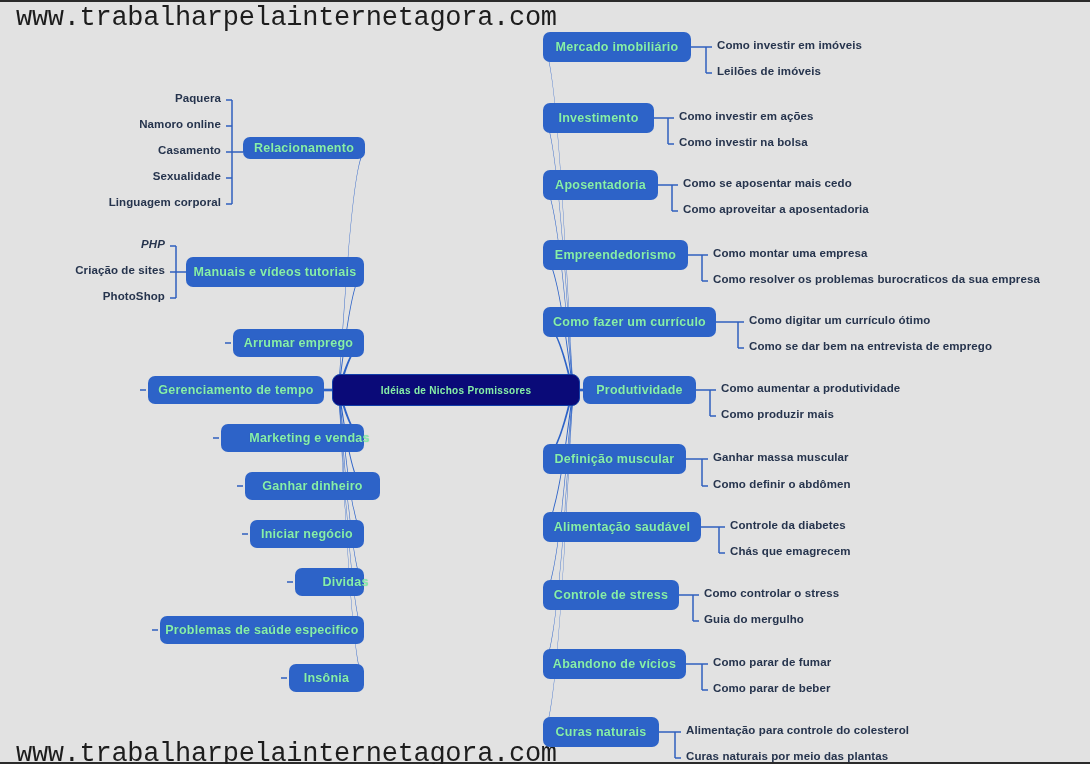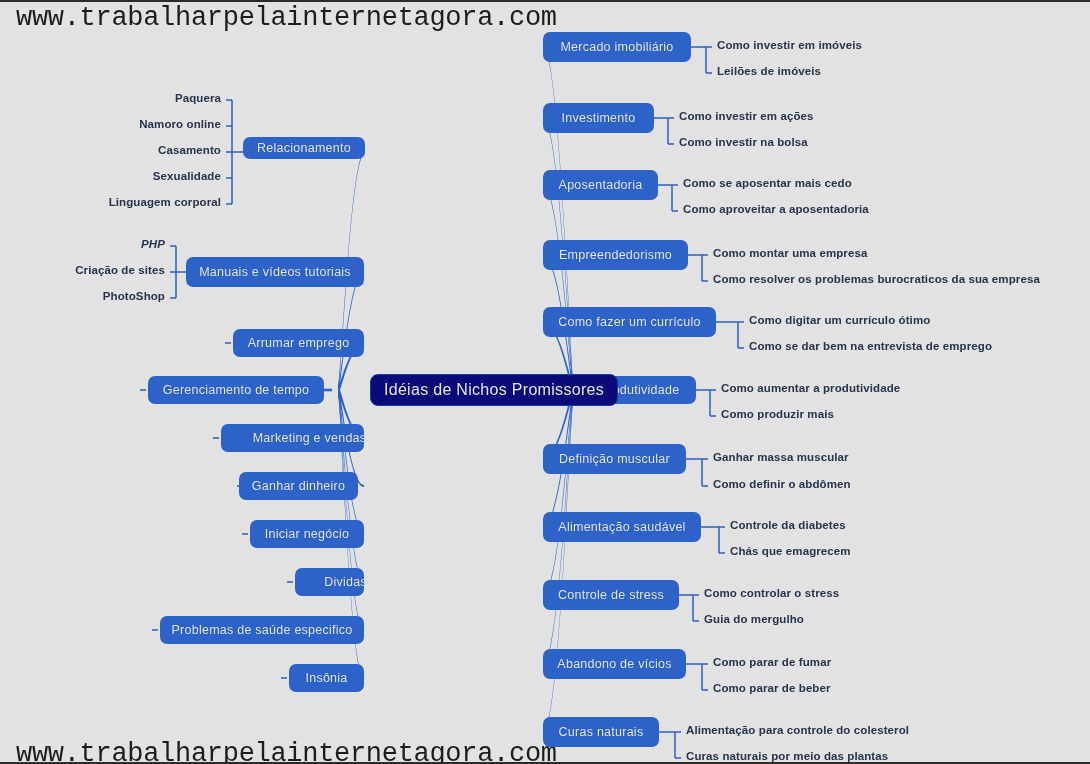--- a/index.html
+++ b/index.html
@@ -25,37 +25,36 @@
     color:#1d1d1d;
     letter-spacing:-0.3px;
     white-space:nowrap;
   }
   #wm-top{left:16px;top:1px;}
   #wm-bottom{left:16px;top:737px;}
 
   .node{
     position:absolute;
     background:#2d63c8;
-    color:#e5e5e5;
+    color:#86efac;
     border-radius:7px;
-    font-weight:normal;
+    font-weight:bold;
     font-size:12.5px;
     letter-spacing:0.25px;
     display:flex;align-items:center;justify-content:center;
     white-space:nowrap;
     box-sizing:border-box;
     text-shadow:0 0 1px rgba(0,0,0,0.25);
   }
   .node.center{
     background:#0a0a78;
     border:1px solid #123ea8;
-    font-size:16px;
+    font-size:10px;
     border-radius:8px;
     letter-spacing:0.3px;
-    margin-left:38px;
   }
   .leaf{
     position:absolute;
     color:#26344d;
     font-weight:bold;
     font-size:11.5px;
     white-space:nowrap;
     letter-spacing:0.1px;
   }
   .leaf.r{text-align:left;}
@@ -197,21 +196,21 @@
       <div class="leaf l" style="top: 142px; right: 869px;">Casamento</div>
       <div class="leaf l" style="top: 168px; right: 869px;">Sexualidade</div>
       <div class="leaf l" style="top: 194px; right: 869px;">Linguagem corporal</div>
       <div class="node" style="left: 186px; top: 255px; width: 178px; height: 30px;">Manuais e vídeos tutoriais</div>
       <div class="leaf l" style="top: 236px; right: 925px; font-style: italic;">PHP</div>
       <div class="leaf l" style="top: 262px; right: 925px;">Criação de sites</div>
       <div class="leaf l" style="top: 288px; right: 925px;">PhotoShop</div>
       <div class="node" style="left: 233px; top: 327px; width: 131px; height: 28px;">Arrumar emprego</div>
       <div class="node" style="left: 148px; top: 374px; width: 176px; height: 28px;">Gerenciamento de tempo</div>
       <div class="node" style="left: 221px; top: 422px; width: 143px; height: 28px; padding-left: 34px;">Marketing e vendas</div>
-      <div class="node" style="left: 239px; top: 470px; width: 119px; height: 28px;">Ganhar dinheiro</div>
+      <div class="node" style="left: 245px; top: 470px; width: 135px; height: 28px;">Ganhar dinheiro</div>
       <div class="node" style="left: 250px; top: 518px; width: 114px; height: 28px;">Iniciar negócio</div>
       <div class="node" style="left: 295px; top: 566px; width: 69px; height: 28px; padding-left: 32px;">Dividas</div>
       <div class="node" style="left: 160px; top: 614px; width: 204px; height: 28px;">Problemas de saúde especifico</div>
       <div class="node" style="left: 289px; top: 662px; width: 75px; height: 28px;">Insônia</div>
       <div class="node center" style="left: 332px; top: 372px; width: 248px; height: 32px;">Idéias de Nichos Promissores</div>
     </div>
 
 </div>
 
 </body></html>

